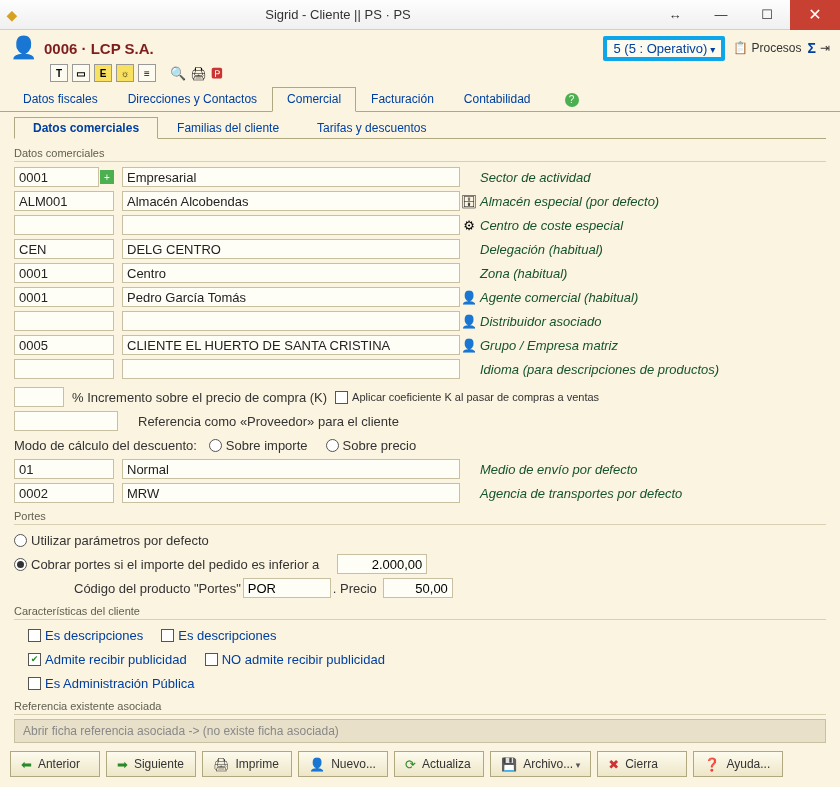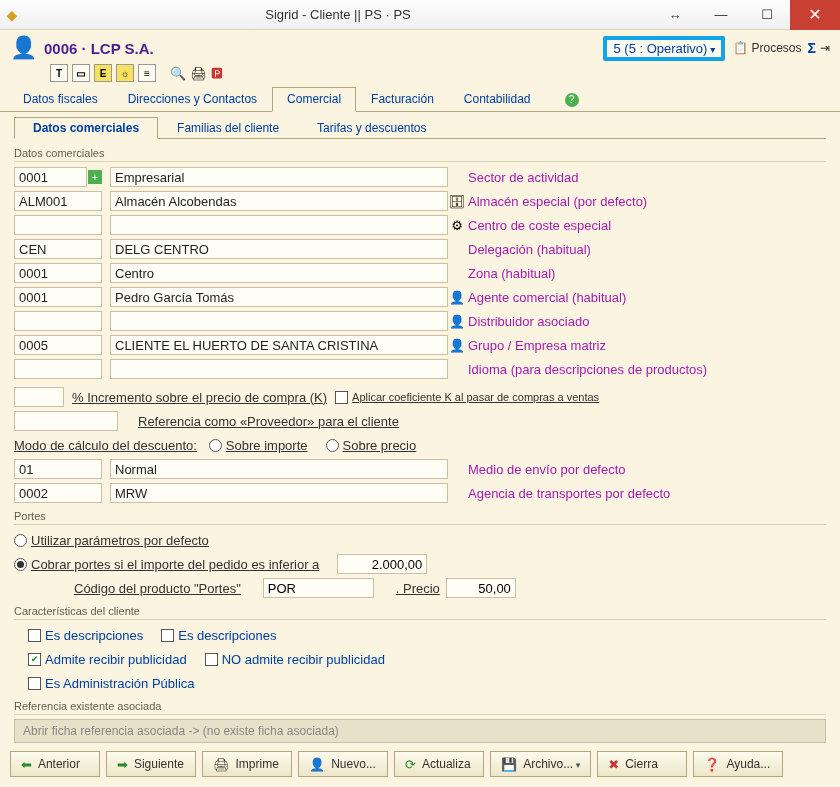--- a/index.html
+++ b/index.html
@@ -7,21 +7,21 @@
 
   .titlebar { height: 30px; background: linear-gradient(#fdfdfd,#f0f0f0); display: flex; align-items: center; border-bottom: 1px solid #d8d0b8; }
   .titlebar .app-icon { width: 24px; text-align: center; color: #d8a020; font-size: 14px; }
   .titlebar .title { flex: 1; text-align: center; font-size: 13px; color: #333; }
   .titlebar .winbtns { display: flex; }
   .titlebar .winbtns div { width: 46px; height: 30px; display: flex; align-items: center; justify-content: center; font-size: 13px; color: #333; }
   .titlebar .winbtns .close { background: #c84031; color: #fff; width: 50px; font-size: 16px; }
 
   .header { display: flex; align-items: center; padding: 4px 10px 2px 10px; }
   .header .avatar { width: 28px; height: 28px; display: flex; align-items: center; justify-content: center; font-size: 22px; margin-right: 6px; }
-  .header .title-link { color: #4c1d95; font-weight: bold; font-size: 15px; flex: 1; }
+  .header .title-link { color: #7f1d1d; font-weight: bold; font-size: 15px; flex: 1; }
   .header .status-badge { color: #0040a0; font-size: 13px; padding: 1px 6px; border: 4px solid #0ea5e9; border-radius: 2px; background: #fdfaf0; }
   .header .status-badge::after { content: " ▾"; font-size: 10px; }
   .header .procesos { color: #333; font-size: 12px; margin-left: 8px; }
   .header .sigma { color: #0040a0; font-size: 14px; margin-left: 6px; font-weight: bold; }
   .header .pin { color: #333; font-size: 12px; margin-left: 4px; }
 
   .toolbar-row { padding: 0 10px 2px 50px; display: flex; gap: 4px; align-items: center; }
   .tbtn { width: 18px; height: 18px; border: 1px solid #999; display: flex; align-items: center; justify-content: center; font-size: 10px; font-weight: bold; background: #fdfaf0; }
   .tbtn.yellow { background: #f8e060; }
   .tsep { width: 6px; }
@@ -33,38 +33,38 @@
 
   .subtabbar { display: flex; padding: 4px 14px 0 14px; font-size: 12px; }
   .subtab { padding: 3px 18px; color: #0040a0; border: 1px solid transparent; position: relative; top: 1px; }
   .subtab.active { font-weight: bold; border: 1px solid #b0a880; border-bottom: 1px solid #fbf4e1; background: #fbf4e1; }
   .subtab-line { border-bottom: 1px solid #b0a880; margin: 0 14px; }
 
   .panel { padding: 4px 14px; font-size: 13px; }
   .group-title { color: #606050; font-size: 11px; padding: 4px 0 2px 0; border-bottom: 1px solid #d8d0b0; margin-bottom: 4px; }
 
   .row { display: flex; align-items: center; margin-bottom: 2px; min-height: 22px; }
-  .cell-code { width: 88px; }
+  .cell-code { width: 100px; }
   .cell-code input, .cell-wide input { width: 100%; height: 20px; border: 1px solid #c8c0a0; background: #fffef6; padding: 0 4px; font-size: 13px; color: #222; }
   .cell-code .withplus { display:flex; align-items:center; }
   .cell-code .withplus input { flex:1; }
   .plus { width:14px; height:14px; background:#4caf50; color:#fff; font-size:10px; display:flex; align-items:center; justify-content:center; margin-left:1px; }
   .cell-pad { width: 8px; }
   .cell-wide { width: 338px; }
   .cell-icon { width: 18px; text-align: center; font-size: 13px; }
-  .cell-label { color: #a21caf; padding-left: 2px; }
+  .cell-label { color: #14532d; padding-left: 2px; font-style: italic; }
 
   .small-input { height: 20px; border: 1px solid #c8c0a0; background: #fffef6; padding: 0 4px; font-size: 13px; }
 
   .radio, .check { width: 13px; height: 13px; border: 1px solid #555; margin-right: 4px; display:inline-flex; align-items:center; justify-content:center; font-size: 9px; background:#fff; flex-shrink:0; }
   .radio { border-radius: 50%; }
   .radio.on::after { content:""; width:7px; height:7px; background:#333; border-radius:50%; }
   .check.on { color:#2a8a2a; }
   .opt { color:#0040a0; display:flex; align-items:center; margin-right: 18px; }
-  .label-dark { color:#333;text-decoration:underline; }
+  .label-dark { color:#333; }
 
   .ref-box { background: #e8e0c8; border: 1px solid #c8c0a0; padding: 4px 8px; color: #888; font-size: 12px; margin-top: 4px; }
   .ref-note { font-size: 11px; padding: 4px 0; }
   .ref-note .link { color:#0040a0; }
   .ref-note .plain { color:#333; }
 
   .footer { position: absolute; bottom: 0; left: 0; right: 0; padding: 6px 10px 10px 10px; display: flex; gap: 6px; background:#fbf4e1; }
   .btn { flex: 0 0 auto; height: 26px; border: 1px solid #b0a880; background: linear-gradient(#fdfbee,#eee6c8); display:flex; align-items:center; padding: 0 10px; font-size: 12px; color:#333; gap:6px; min-width: 90px; }
   .btn .ico { font-size: 13px; }
   .btn .arr::after { content:" ▾"; font-size:9px; color:#555; }
@@ -239,21 +239,21 @@
   </div>
   <div class="row">
     <span class="opt label-dark">
         <span class="radio on"></span>
         <span>Cobrar portes si el importe del pedido es inferior a</span>
       </span>
     <input class="small-input" style="width: 90px; text-align: right;" value="2.000,00">
   </div>
   <div class="row" style="padding-left:60px">
     <span class="label-dark">Código del producto "Portes"</span>
-    <input class="small-input" style="width: 111px; margin: 0px 22px;" value="POR">
+    <input class="small-input" style="width: 88px; margin: 0px 2px;" value="POR">
     <span class="label-dark">. Precio</span>
     <input class="small-input" style="width: 70px; text-align: right; margin-left: 6px;" value="50,00">
   </div>
 
   <div class="group-title">Características del cliente</div>
   <div class="row" style="padding-left:14px">
     <span class="opt">
         <span class="check"></span>
         <span>Es descripciones</span>
       </span>

